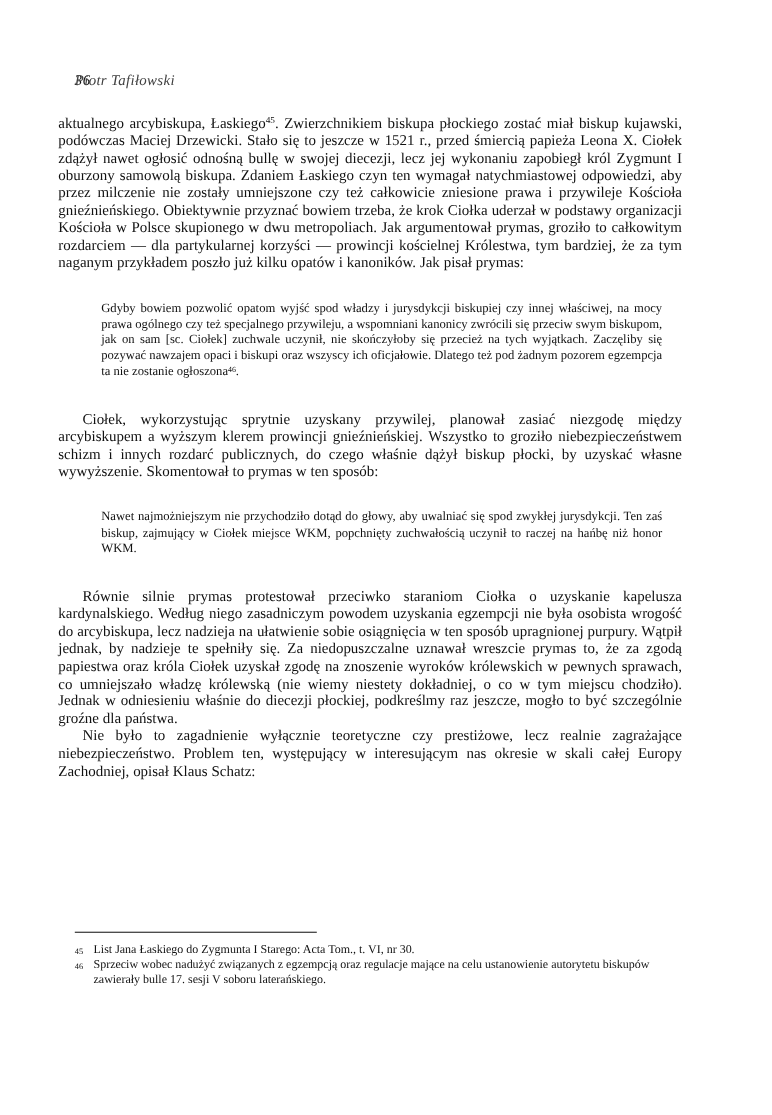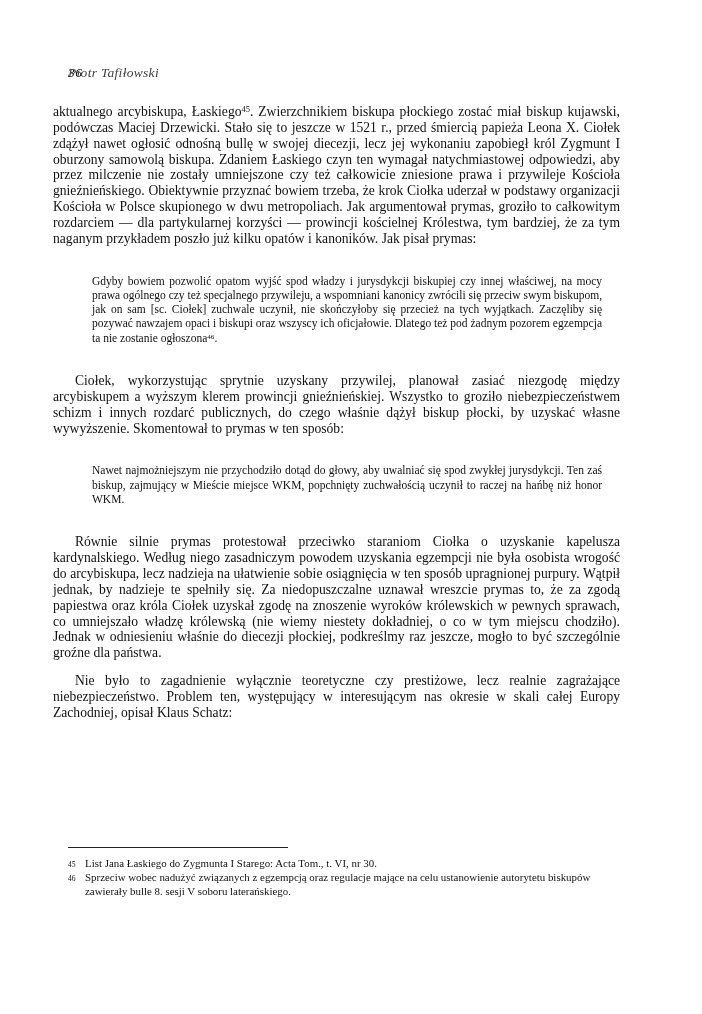--- a/index.html
+++ b/index.html
@@ -68,21 +68,21 @@
     text-align: justify;
     text-justify: inter-word;
     word-spacing: 0.1px;
     hyphens: manual;
     color: #111;
   }
   p.body-par.indent {
     text-indent: 22px;
   }
   p.body-par + p.body-par {
-    margin-top: 12px;
+    margin-top: 0;
   }
 
   blockquote.quote {
     margin: 18px;
     padding: 0 0 0 21px;
     font-size: 11.5px;
     line-height: 14.3px;
     text-align: justify;
     color: #111;
   }
@@ -142,37 +142,37 @@
     <div class="gap-before-quote"></div>
 
     <blockquote class="quote"><span>Gdyby bowiem pozwolić opatom wyjść spod władzy i jurysdykcji biskupiej czy innej właściwej, na mocy prawa ogólnego czy też specjalnego przywileju, a wspomniani kanonicy zwrócili się przeciw swym biskupom, jak on sam [sc. Ciołek] zuchwale uczynił, nie skończyłoby się przecież na tych wyjątkach. Zaczęliby się pozywać nawzajem opaci i biskupi oraz wszyscy ich oficjałowie. Dlatego też pod żadnym pozorem egzempcja ta nie zostanie ogłoszona</span><sup class="fn">46</sup><span>.</span></blockquote>
 
     <div class="gap-after-quote"></div>
 
     <p class="body-par indent">Ciołek, wykorzystując sprytnie uzyskany przywilej, planował zasiać niezgodę między arcybiskupem a wyższym klerem prowincji gnieźnieńskiej. Wszystko to groziło niebezpieczeństwem schizm i innych rozdarć publicznych, do czego właśnie dążył biskup płocki, by uzyskać własne wywyższenie. Skomentował to prymas w ten sposób:</p>
 
     <div class="gap-before-quote"></div>
 
-    <blockquote class="quote">Nawet najmożniejszym nie przychodziło dotąd do głowy, aby uwalniać się spod zwykłej jurysdykcji. Ten zaś biskup, zajmujący w Mieście miejsce WKM, popchnięty zuchwałością uczynił to raczej na hańbę niż honor WKM.</blockquote>
+    <blockquote class="quote">Nawet najmożniejszym nie przychodziło dotąd do głowy, aby uwalniać się spod zwykłej jurysdykcji. Ten zaś biskup, zajmujący w Ciołek miejsce WKM, popchnięty zuchwałością uczynił to raczej na hańbę niż honor WKM.</blockquote>
 
     <div class="gap-after-quote"></div>
 
     <p class="body-par indent">Równie silnie prymas protestował przeciwko staraniom Ciołka o uzyskanie kapelusza kardynalskiego. Według niego zasadniczym powodem uzyskania egzempcji nie była osobista wrogość do arcybiskupa, lecz nadzieja na ułatwienie sobie osiągnięcia w ten sposób upragnionej purpury. Wątpił jednak, by nadzieje te spełniły się. Za niedopuszczalne uznawał wreszcie prymas to, że za zgodą papiestwa oraz króla Ciołek uzyskał zgodę na znoszenie wyroków królewskich w pewnych sprawach, co umniejszało władzę królewską (nie wiemy niestety dokładniej, o co w tym miejscu chodziło). Jednak w odniesieniu właśnie do diecezji płockiej, podkreślmy raz jeszcze, mogło to być szczególnie groźne dla państwa.</p>
 
     <p class="body-par indent">Nie było to zagadnienie wyłącznie teoretyczne czy prestiżowe, lecz realnie zagrażające niebezpieczeństwo. Problem ten, występujący w interesującym nas okresie w skali całej Europy Zachodniej, opisał Klaus Schatz:</p>
 
   </div>
 
   <div class="footnotes">
     <div class="fn-rule"></div>
 
     <div class="fn-item">
       <span class="fn-num">45</span>
       <span>List Jana Łaskiego do Zygmunta I Starego: Acta Tom., t. VI, nr 30.</span>
     </div>
 
     <div class="fn-item">
       <span class="fn-num">46</span>
-      <span>Sprzeciw wobec nadużyć związanych z egzempcją oraz regulacje mające na celu ustanowienie autorytetu biskupów zawierały bulle 8. sesji V soboru laterańskiego.</span>
+      <span>Sprzeciw wobec nadużyć związanych z egzempcją oraz regulacje mające na celu ustanowienie autorytetu biskupów zawierały bulle 17. sesji V soboru laterańskiego.</span>
     </div>
   </div>
 
 </div>
 
 </body></html>

